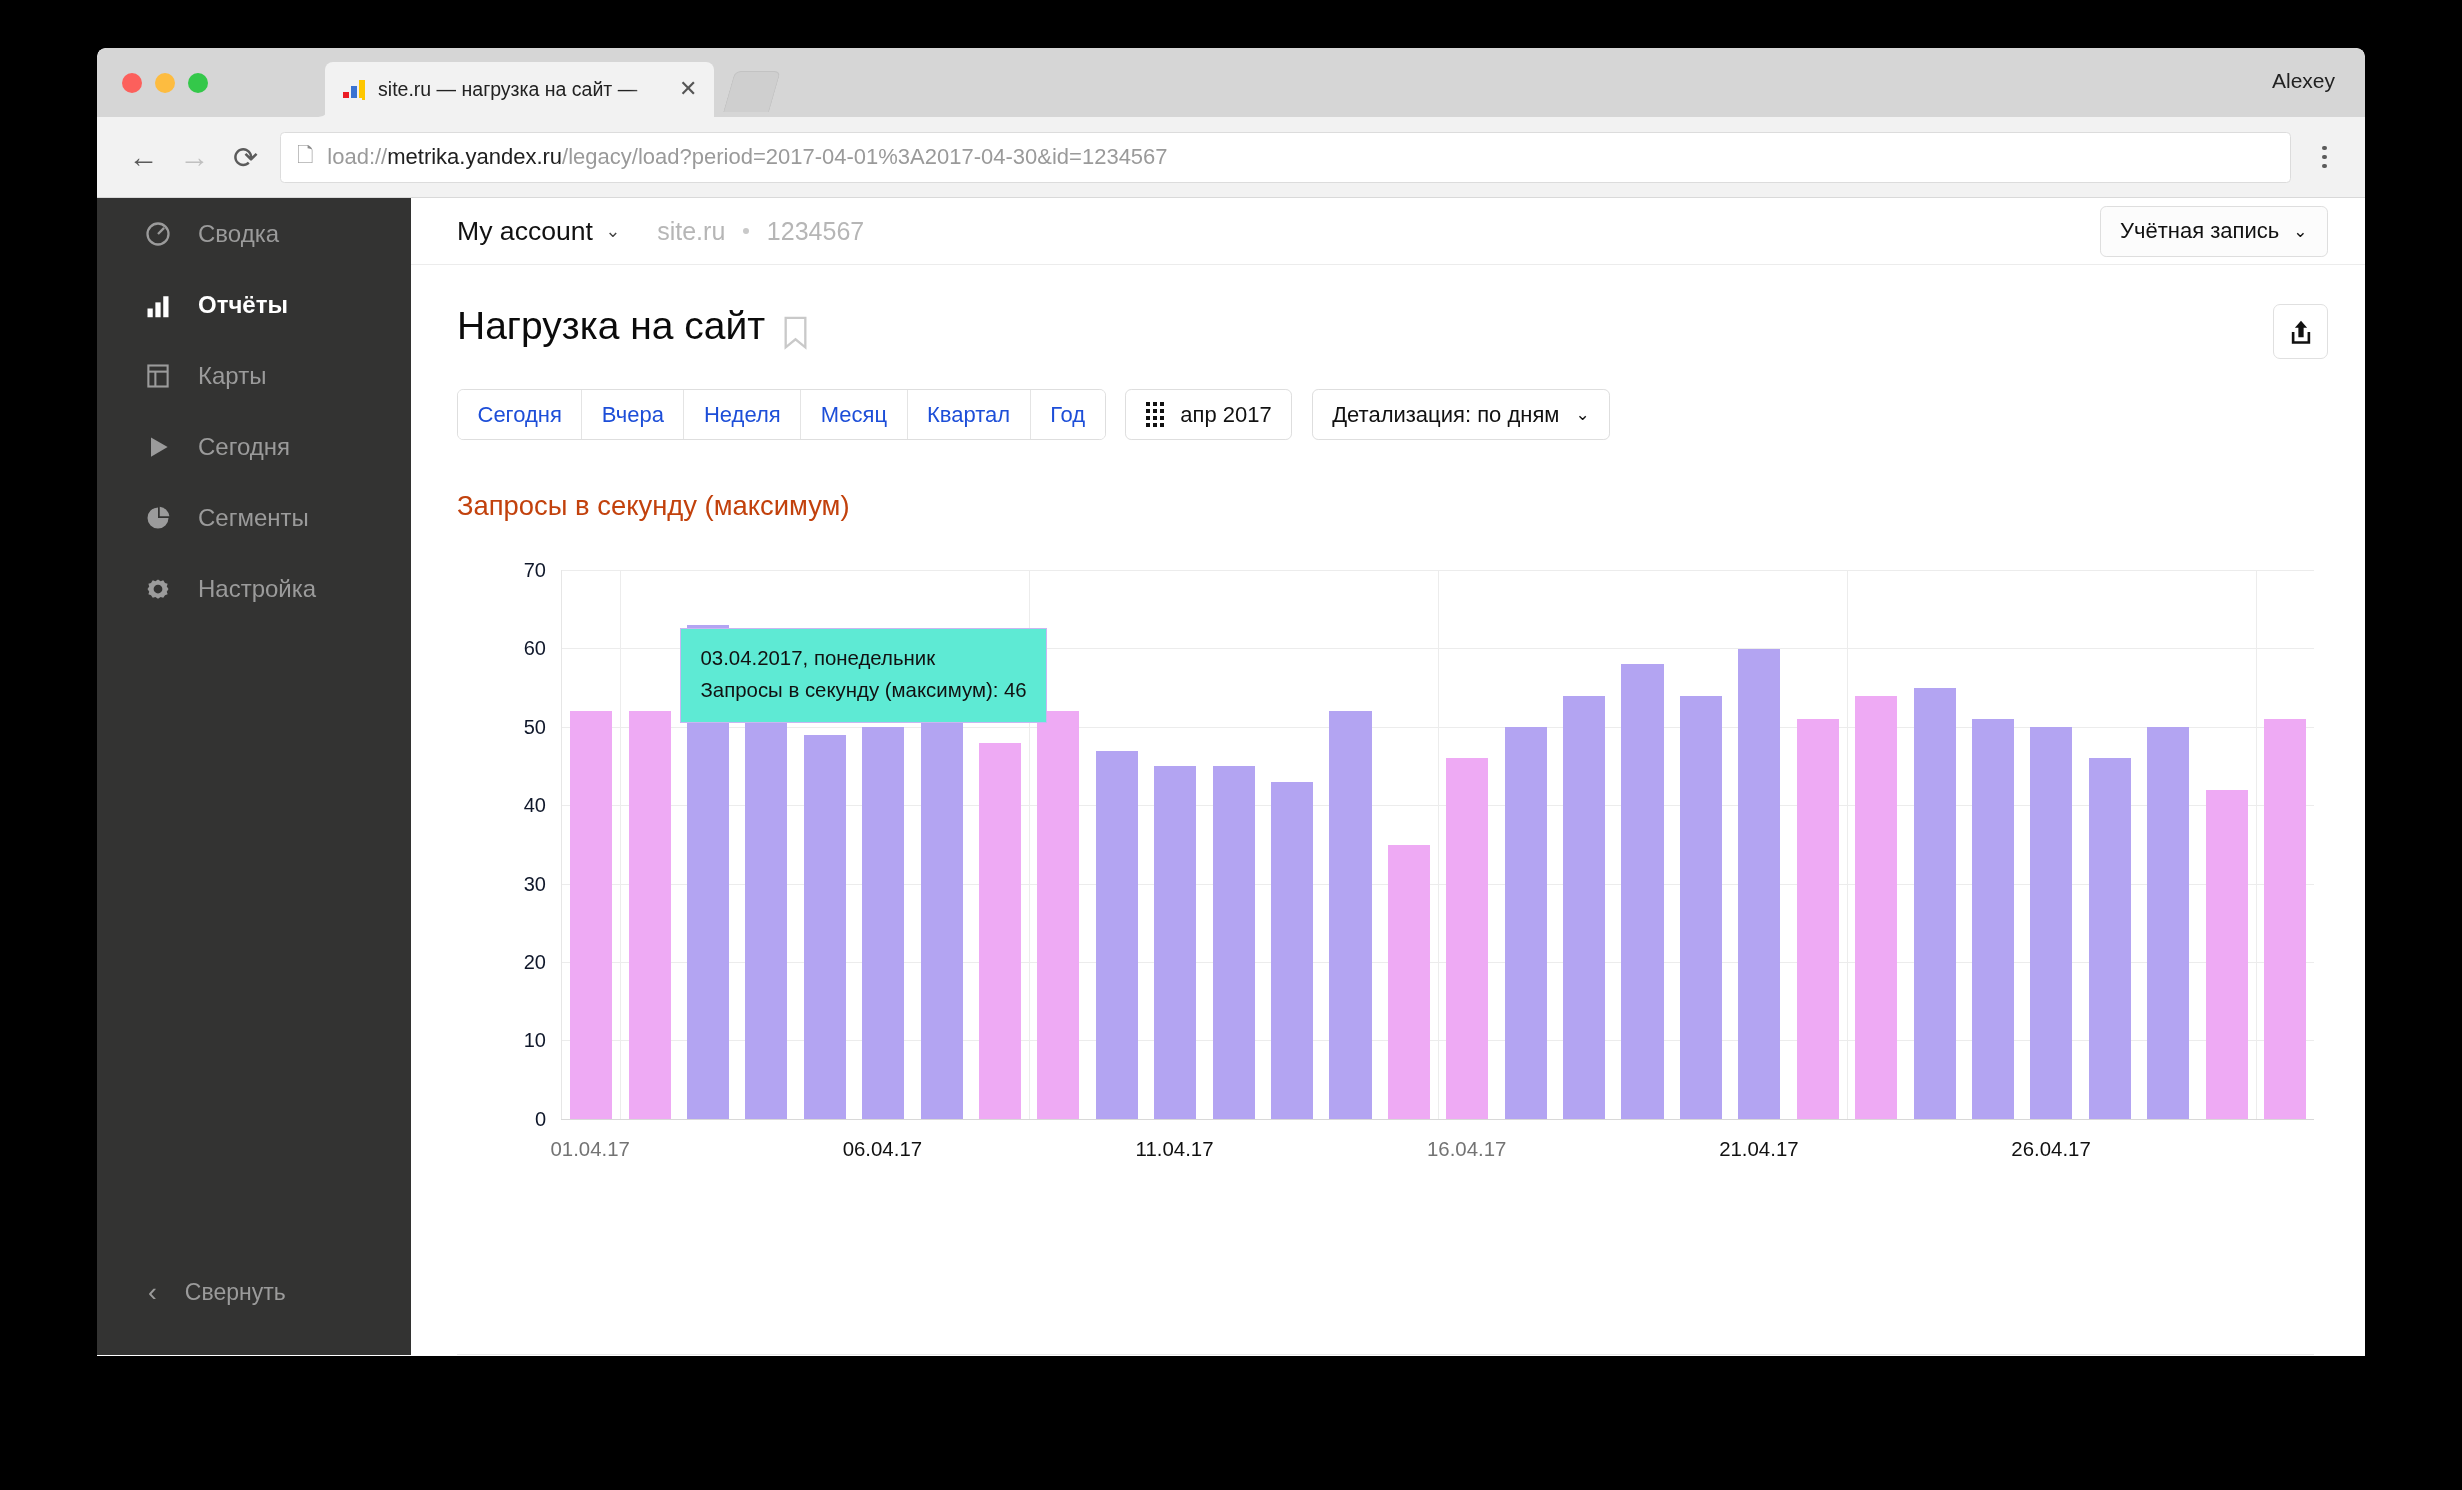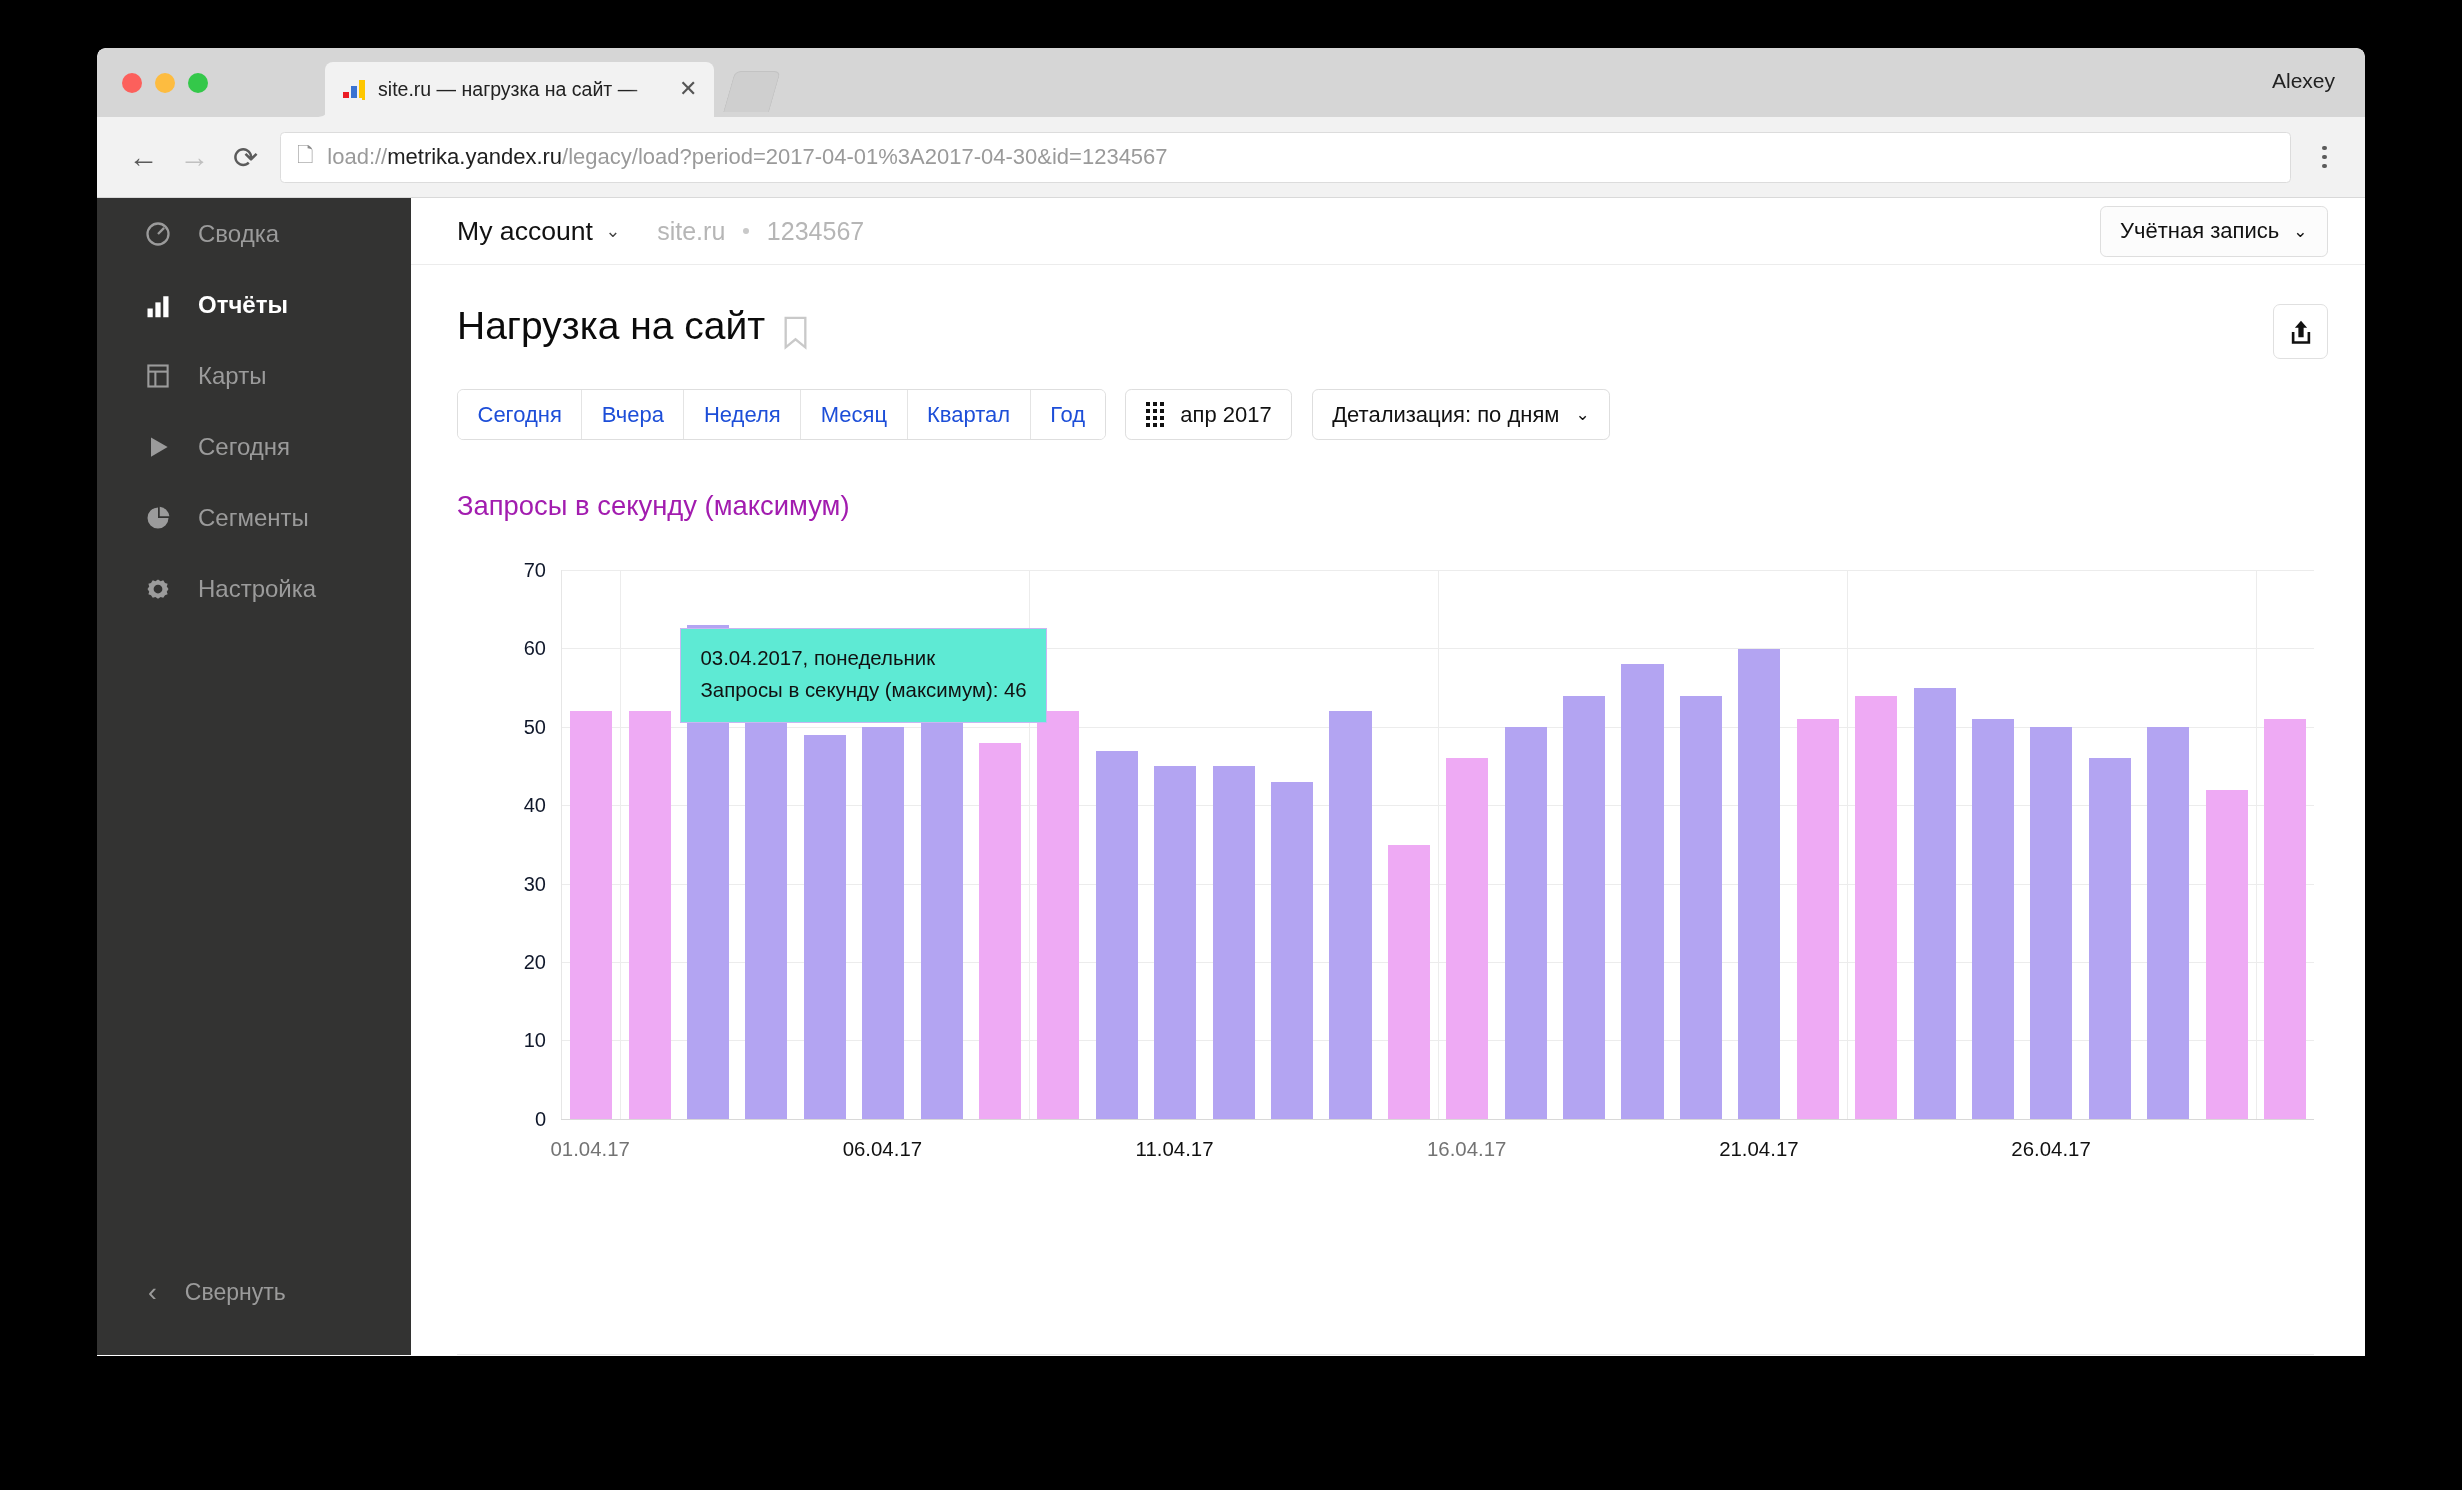--- a/index.html
+++ b/index.html
@@ -157,21 +157,21 @@
   .pill {
     display: flex; align-items: center; gap: 16px;
     border: 0.9px solid #dedede; border-radius: 6.2px; padding: 11.5px 19.5px;
     font-size: 22px; color: #111; background: #fff; white-space: nowrap;
   }
   .pill .chev { font-size: 17px; }
   .griddots { display: grid; grid-template-columns: repeat(3, 4.4px); grid-template-rows: repeat(4,4.4px); gap: 2.7px; }
   .griddots i { display:block; width:4.4px; height:4.4px; background:#111; }
 
   
-  #charttitle { padding: 50px 0 0 46px; font-size: 27.4px; color: #a21caf; }
+  #charttitle { padding: 50px 0 0 46px; font-size: 27.4px; color: #c2410c; }
 
   #chartwrap { position: relative; margin: 48px 0 0 46px; height: 620px; }
   #plot {
     position: absolute; left: 104px; top: 0; right: 51px; height: 549px;
     border-left: 0.9px solid #e6e6e6;
   }
   .ygrid { position: absolute; left: 0; right: 0; height: 0.9px; background: #ececec; }
   .ylabel {
     position: absolute; right: calc(100% + 16px); transform: translateY(-50%);
     font-size: 20px; color: #0f172a; white-space: nowrap;

